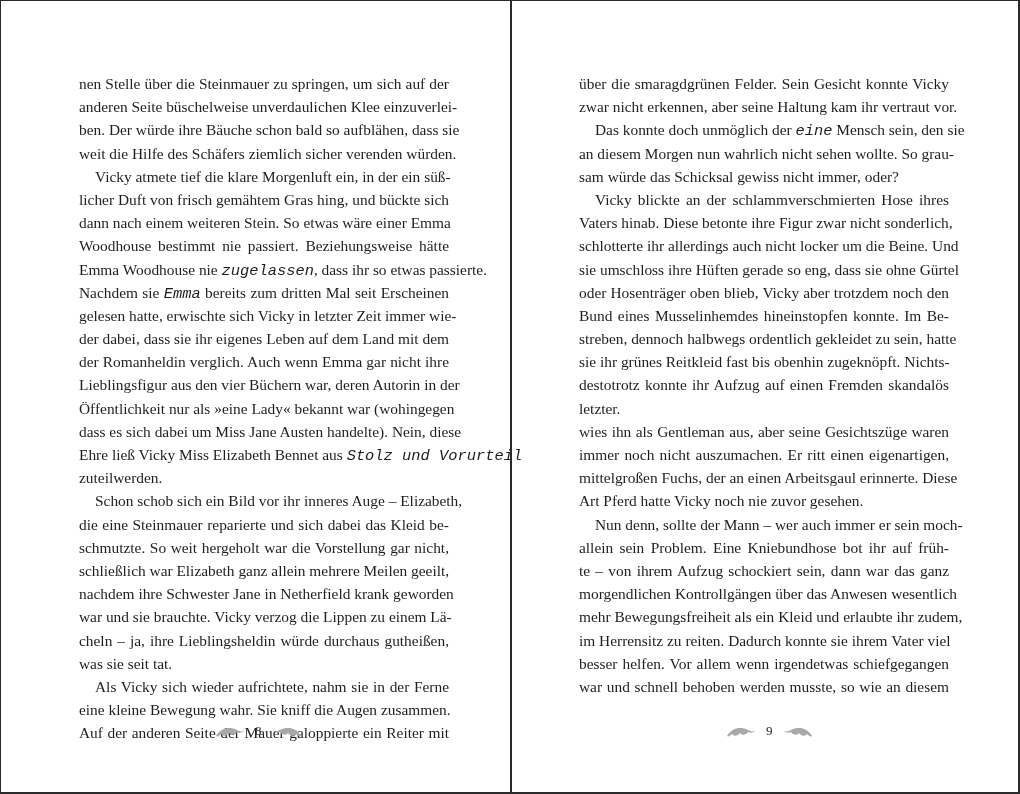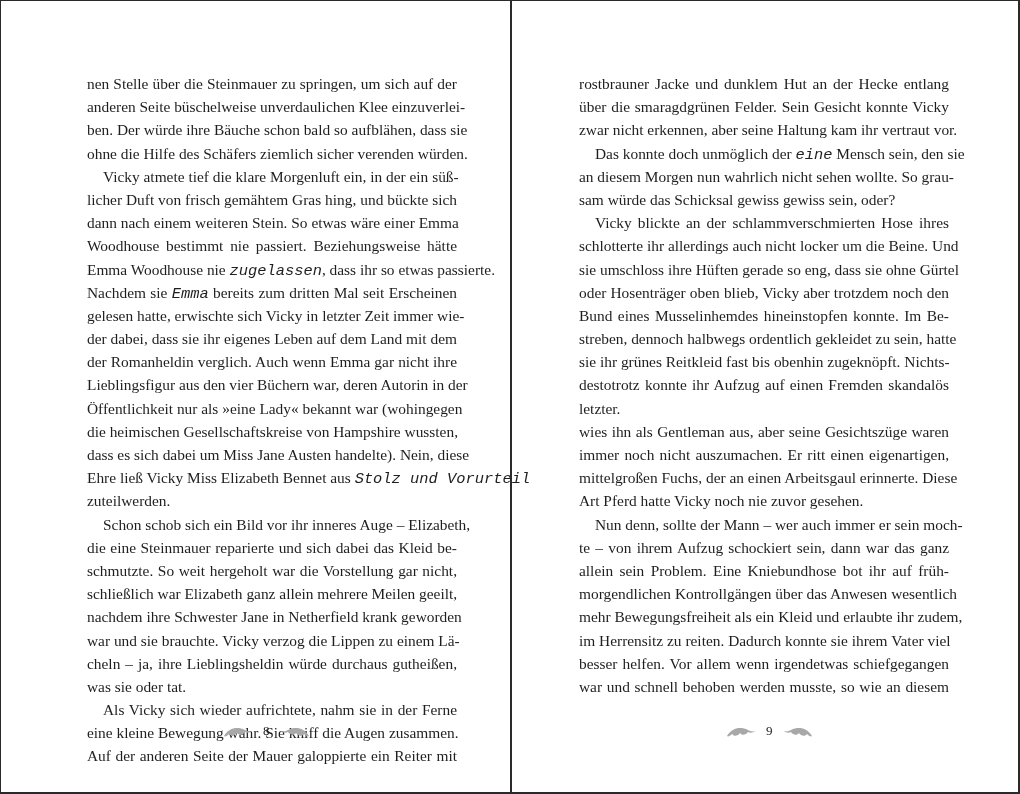--- a/index.html
+++ b/index.html
@@ -12,21 +12,21 @@
       position: absolute; left: 0; top: 0; width: 1018px; height: 792px;
       border: 1px solid #2a2a2a; border-width: 1px 2px 2px 1px; box-sizing: border-box;
       width: 1020px; height: 794px;
     }
     .spine {
       position: absolute; left: 509px; top: 0; width: 2px; height: 794px; background: #2a2a2a;
     }
     .page {
       position: absolute; top: 0; height: 794px;
     }
-    .page.left { left: 8px; width: 509px; }
+    .page.left { left: 0; width: 509px; }
     .page.right { left: 511px; width: 509px; }
     .text {
       position: absolute; top: 71px; width: 370px;
       font-size: 15.4px; line-height: 23.2px; text-align: justify;
       hyphens: manual;
     }
     .page.left .text { left: 78px; }
     .page.right .text { left: 67px; }
     .line { display: block; text-align: justify; text-align-last: justify; white-space: nowrap; height: 23.2px; overflow: visible; }
     .line.last { text-align-last: left; }
@@ -42,85 +42,84 @@
   </style>
 </head>
 <body>
 
 <div class="spread">
   <div class="page left">
     <div class="text" id="left-text">
         <span class="line">nen Stelle über die Steinmauer zu springen, um sich auf der</span>
         <span class="line">anderen Seite büschelweise unverdaulichen Klee einzuverlei-</span>
         <span class="line">ben. Der würde ihre Bäuche schon bald so aufblähen, dass sie</span>
-        <span class="line last">ohne die Hilfe des Schäfers ziemlich sicher verenden würden.</span>
+        <span class="line last">weit die Hilfe des Schäfers ziemlich sicher verenden würden.</span>
         <span class="line ind">Vicky atmete tief die klare Morgenluft ein, in der ein süß-</span>
         <span class="line">licher Duft von frisch gemähtem Gras hing, und bückte sich</span>
         <span class="line">dann nach einem weiteren Stein. So etwas wäre einer Emma</span>
         <span class="line">Woodhouse bestimmt nie passiert. Beziehungsweise hätte</span>
         <span class="line">Emma Woodhouse nie <em>zugelassen</em>, dass ihr so etwas passierte.</span>
         <span class="line">Nachdem sie <em>Emma</em> bereits zum dritten Mal seit Erscheinen</span>
         <span class="line">gelesen hatte, erwischte sich Vicky in letzter Zeit immer wie-</span>
         <span class="line">der dabei, dass sie ihr eigenes Leben auf dem Land mit dem</span>
         <span class="line">der Romanheldin verglich. Auch wenn Emma gar nicht ihre</span>
         <span class="line">Lieblingsfigur aus den vier Büchern war, deren Autorin in der</span>
         <span class="line">Öffentlichkeit nur als »eine Lady« bekannt war (wohingegen</span>
-        <span class="line">die heimischen Gesellschaftskreise von Hampshire wussten,</span>
         <span class="line">dass es sich dabei um Miss Jane Austen handelte). Nein, diese</span>
         <span class="line">Ehre ließ Vicky Miss Elizabeth Bennet aus <em>Stolz und Vorurteil</em></span>
         <span class="line last">zuteilwerden.</span>
         <span class="line ind">Schon schob sich ein Bild vor ihr inneres Auge – Elizabeth,</span>
         <span class="line">die eine Steinmauer reparierte und sich dabei das Kleid be-</span>
         <span class="line">schmutzte. So weit hergeholt war die Vorstellung gar nicht,</span>
         <span class="line">schließlich war Elizabeth ganz allein mehrere Meilen geeilt,</span>
         <span class="line">nachdem ihre Schwester Jane in Netherfield krank geworden</span>
         <span class="line">war und sie brauchte. Vicky verzog die Lippen zu einem Lä-</span>
         <span class="line">cheln – ja, ihre Lieblingsheldin würde durchaus gutheißen,</span>
-        <span class="line last">was sie oder tat.</span>
+        <span class="line last">was sie seit tat.</span>
         <span class="line ind">Als Vicky sich wieder aufrichtete, nahm sie in der Ferne</span>
         <span class="line">eine kleine Bewegung wahr. Sie kniff die Augen zusammen.</span>
         <span class="line">Auf der anderen Seite der Mauer galoppierte ein Reiter mit</span>
       </div>
     <div class="folio">
       <svg class="orn" viewBox="0 0 30 14">
         <path d="M1 12 C6 4, 14 2, 22 6 C24 7, 26 8, 29 7 C27 9, 24 9, 22 8 C20 11, 16 12, 14 9 C12 12, 8 13, 6 10 C4 12, 2 13, 1 12 Z" fill="#a8a8a8"></path>
       </svg>
       <span>8</span>
       <svg class="orn" viewBox="0 0 30 14" style="transform:scaleX(-1)">
         <path d="M1 12 C6 4, 14 2, 22 6 C24 7, 26 8, 29 7 C27 9, 24 9, 22 8 C20 11, 16 12, 14 9 C12 12, 8 13, 6 10 C4 12, 2 13, 1 12 Z" fill="#a8a8a8"></path>
       </svg>
     </div>
   </div>
 
   <div class="spine"></div>
 
   <div class="page right">
     <div class="text" id="right-text">
-        <span class="line">rostbrauner Jacke und dunklem Hut an der Hecke entlang</span>
         <span class="line">über die smaragdgrünen Felder. Sein Gesicht konnte Vicky</span>
         <span class="line">zwar nicht erkennen, aber seine Haltung kam ihr vertraut vor.</span>
         <span class="line ind">Das konnte doch unmöglich der <em>eine</em> Mensch sein, den sie</span>
         <span class="line">an diesem Morgen nun wahrlich nicht sehen wollte. So grau-</span>
-        <span class="line last">sam würde das Schicksal gewiss gewiss sein, oder?</span>
+        <span class="line last">sam würde das Schicksal gewiss nicht immer, oder?</span>
         <span class="line ind">Vicky blickte an der schlammverschmierten Hose ihres</span>
+        <span class="line">Vaters hinab. Diese betonte ihre Figur zwar nicht sonderlich,</span>
         <span class="line">schlotterte ihr allerdings auch nicht locker um die Beine. Und</span>
         <span class="line">sie umschloss ihre Hüften gerade so eng, dass sie ohne Gürtel</span>
         <span class="line">oder Hosenträger oben blieb, Vicky aber trotzdem noch den</span>
         <span class="line">Bund eines Musselinhemdes hineinstopfen konnte. Im Be-</span>
         <span class="line">streben, dennoch halbwegs ordentlich gekleidet zu sein, hatte</span>
         <span class="line">sie ihr grünes Reitkleid fast bis obenhin zugeknöpft. Nichts-</span>
         <span class="line">destotrotz konnte ihr Aufzug auf einen Fremden skandalös</span>
         <span class="line last">letzter.</span>
         <span class="line">wies ihn als Gentleman aus, aber seine Gesichtszüge waren</span>
         <span class="line">immer noch nicht auszumachen. Er ritt einen eigenartigen,</span>
         <span class="line">mittelgroßen Fuchs, der an einen Arbeitsgaul erinnerte. Diese</span>
         <span class="line last">Art Pferd hatte Vicky noch nie zuvor gesehen.</span>
         <span class="line ind">Nun denn, sollte der Mann – wer auch immer er sein moch-</span>
+        <span class="line">allein sein Problem. Eine Kniebundhose bot ihr auf früh-</span>
         <span class="line">te – von ihrem Aufzug schockiert sein, dann war das ganz</span>
-        <span class="line">allein sein Problem. Eine Kniebundhose bot ihr auf früh-</span>
         <span class="line">morgendlichen Kontrollgängen über das Anwesen wesentlich</span>
         <span class="line">mehr Bewegungsfreiheit als ein Kleid und erlaubte ihr zudem,</span>
         <span class="line">im Herrensitz zu reiten. Dadurch konnte sie ihrem Vater viel</span>
         <span class="line">besser helfen. Vor allem wenn irgendetwas schiefgegangen</span>
         <span class="line">war und schnell behoben werden musste, so wie an diesem</span>
       </div>
     <div class="folio">
       <svg class="orn" viewBox="0 0 30 14">
         <path d="M1 12 C6 4, 14 2, 22 6 C24 7, 26 8, 29 7 C27 9, 24 9, 22 8 C20 11, 16 12, 14 9 C12 12, 8 13, 6 10 C4 12, 2 13, 1 12 Z" fill="#a8a8a8"></path>
       </svg>

